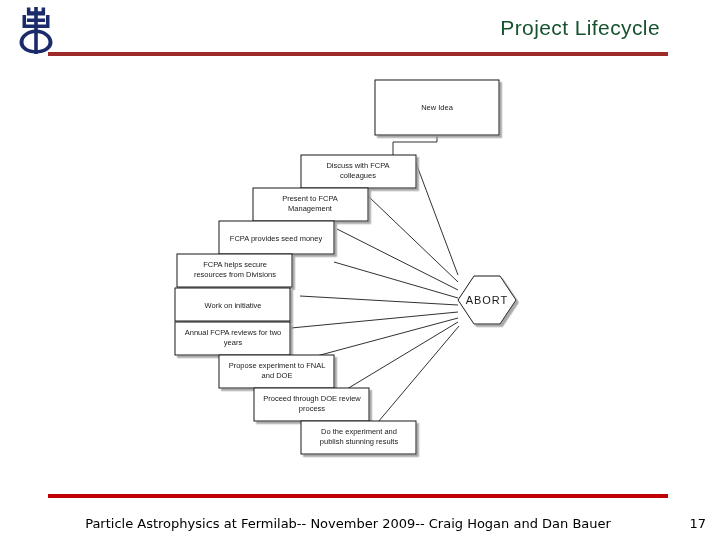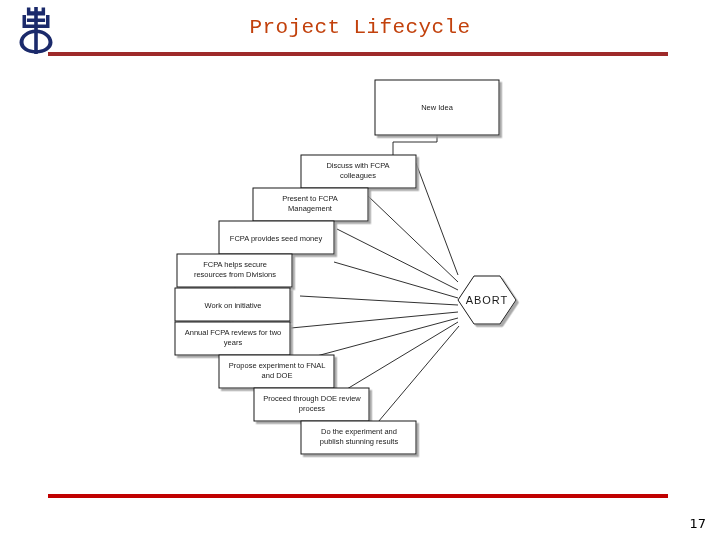--- a/index.html
+++ b/index.html
@@ -29,26 +29,26 @@
     width: 56px;
     height: 48px;
   }
 
   
   .slide-title {
     position: absolute;
     left: 60px;
     top: 16px;
     width: 600px;
-    text-align: center;
-    color: #c2410c;
+    text-align: right;
+    color: #14532d;
     font-size: 21px;
     font-weight: normal;
     letter-spacing: 0.4px;
-    font-family: Liberation Mono, monospace;
+    font-family: Liberation Sans, sans-serif;
   }
   .title-rule {
     position: absolute;
     left: 48px;
     top: 52px;
     width: 620px;
     height: 4px;
     background: #9e2a2a;
   }
 
@@ -213,15 +213,16 @@
 
       <g>
         <polygon points="474,216 500,216 516,240 500,264 474,264 458,240" fill="#ffffff" stroke="#1a1a1a" stroke-width="1" filter="url(#boxshadow)"></polygon>
         <text class="abort-label" x="487" y="244" text-anchor="middle">ABORT</text>
       </g>
 
     </svg>
   </div>
 
   <div class="footer-rule"></div>
+  <div class="footer-text">Particle Astrophysics at Fermilab-- November 2009-- Craig Hogan and Dan Bauer</div>
   <div class="page-number">17</div>
 
 </div>
 
 </body></html>

